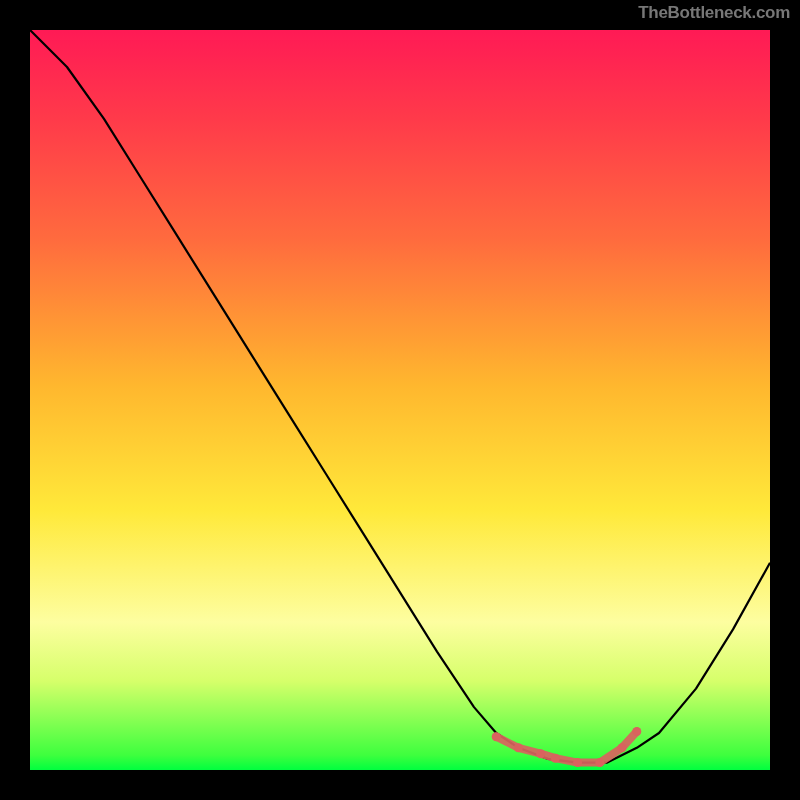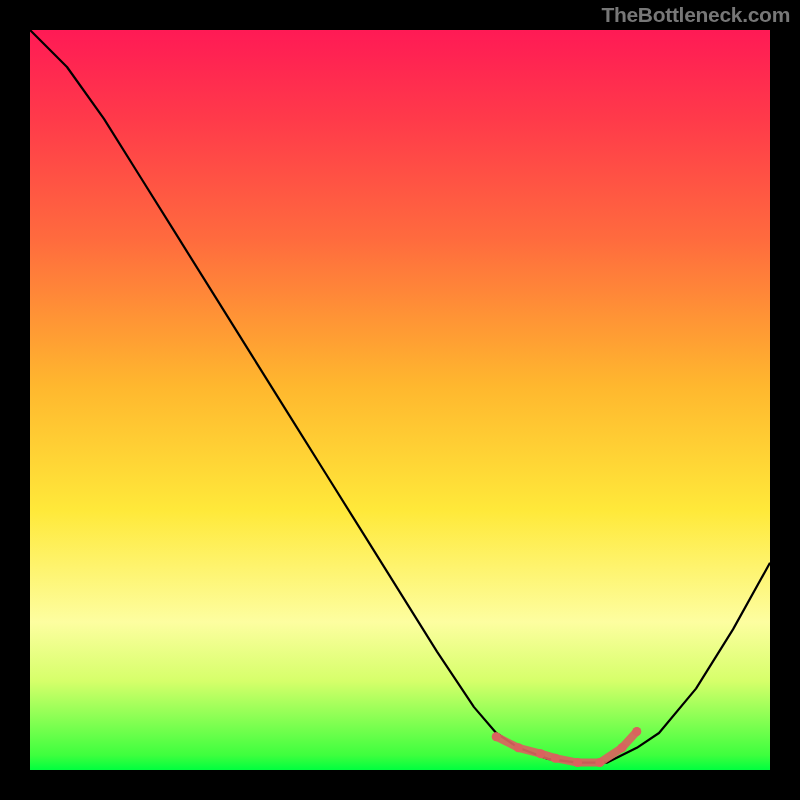--- a/index.html
+++ b/index.html
@@ -15,21 +15,21 @@
     position: relative;
     width: 800px;
     height: 800px;
     background: #000;
   }
   .watermark {
     position: absolute;
     top: 3px;
     right: 10px;
     color: #777;
-    font-size: 21px;
+    font-size: 17px;
     font-weight: 600;
     letter-spacing: -0.3px;
     z-index: 10;
   }
   .plot-area {
     position: absolute;
     left: 30px;
     top: 30px;
     width: 740px;
     height: 740px;

